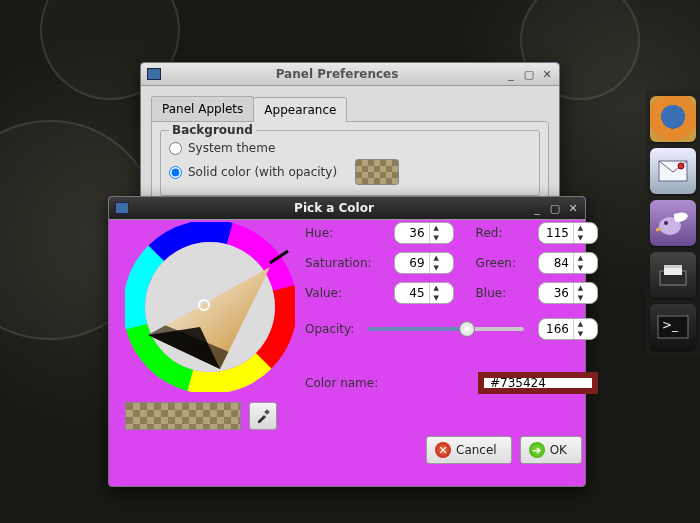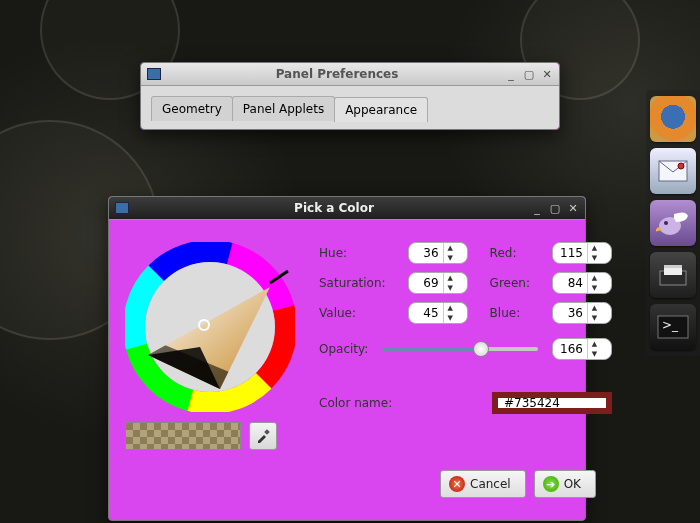--- a/index.html
+++ b/index.html
@@ -24,21 +24,21 @@
 .tabs{display:flex;margin-top:2px;}
 .tab{padding:5px 10px;background:#d2d2d2;border:1px solid #aaa;border-bottom:none;margin-right:-1px;cursor:pointer;border-radius:3px 3px 0 0;}
 .tab.active{background:#e2e2e2;font-weight:normal;position:relative;top:1px;}
 .tabpage{border:1px solid #aaa;background:#e2e2e2;padding:6px 8px 26px;border-radius:0 3px 3px 3px;}
 .groupbox{border:1px solid #aaa;border-radius:3px;margin:2px 0;padding:6px 8px;position:relative;}
 .groupbox>legend{position:absolute;top:-8px;left:8px;background:#e2e2e2;padding:0 3px;font-weight:bold;color:#333;}
 .radio-row{display:flex;align-items:center;gap:6px;margin:4px 0;color:#333;}
 .radio-row input{margin:0;}
 .swatch-btn{width:44px;height:26px;border:1px solid #888;background:repeating-conic-gradient(#b3a27a 0 25%,#8d7c58 0 50%) 0 0/12px 12px;border-radius:3px;margin-left:12px;cursor:pointer;}
 
-.color-body{display:grid;grid-template-columns:180px 1fr;gap:14px;padding:22px 16px 10px;}
+.color-body{display:grid;grid-template-columns:180px 1fr;gap:0;padding:2px 16px 10px;}
 .wheel-wrap{display:flex;flex-direction:column;gap:10px;align-items:flex-start;}
 .big-swatch-row{display:flex;gap:8px;align-items:center;}
 .big-swatch{width:116px;height:28px;border:1px solid #888;background:repeating-conic-gradient(#b3a27a 0 25%,#8d7c58 0 50%) 0 0/14px 14px;}
 .eyedrop{width:28px;height:28px;border:1px solid #999;background:linear-gradient(#f4f4f4,#d8d8d8);border-radius:3px;display:flex;align-items:center;justify-content:center;cursor:pointer;}
 .fields{display:grid;grid-template-columns:auto 60px auto 60px;column-gap:22px;row-gap:8px;align-content:start;}
 .lbl{color:#333;align-self:center;}
 .spin{display:flex;align-items:stretch;height:22px;border:1px solid #aaa;background:#fff;border-radius:8px;}
 .spin input{width:34px;border:none;text-align:right;padding:0 4px;font-size:12px;outline:none;background:transparent;}
 .spin .arrows{display:flex;flex-direction:column;width:14px;border-left:1px solid #ccc;}
 .spin .arrows span{flex:1;display:flex;align-items:center;justify-content:center;font-size:7px;color:#333;cursor:pointer;line-height:1;}
@@ -97,23 +97,36 @@
     <div class="tb-icon"></div>
     <div class="tb-title">Panel Preferences</div>
     <div class="tb-btns">
       <div class="tb-btn">_</div>
       <div class="tb-btn">▢</div>
       <div class="tb-btn">✕</div>
     </div>
   </div>
   <div class="body">
     <div class="tabs">
-      <div class="tab">Geometry</div>
       <div class="tab">Panel Applets</div>
       <div class="tab active">Appearance</div>
+    </div>
+    <div class="tabpage">
+      <div class="groupbox">
+        <legend>Background</legend>
+        <label class="radio-row">
+          <input type="radio" name="bg" style="">
+          <span>System theme</span>
+        </label>
+        <label class="radio-row">
+          <input type="radio" name="bg" checked="" style="">
+          <span>Solid color (with opacity)</span>
+          <span class="swatch-btn"></span>
+        </label>
+      </div>
     </div>
   </div>
 </div>
 
 <div class="window" style="left:108px;top:196px;width:478px;">
   <div class="titlebar dark">
     <div class="tb-icon"></div>
     <div class="tb-title">Pick a Color</div>
     <div class="tb-btns">
       <div class="tb-btn">_</div>

